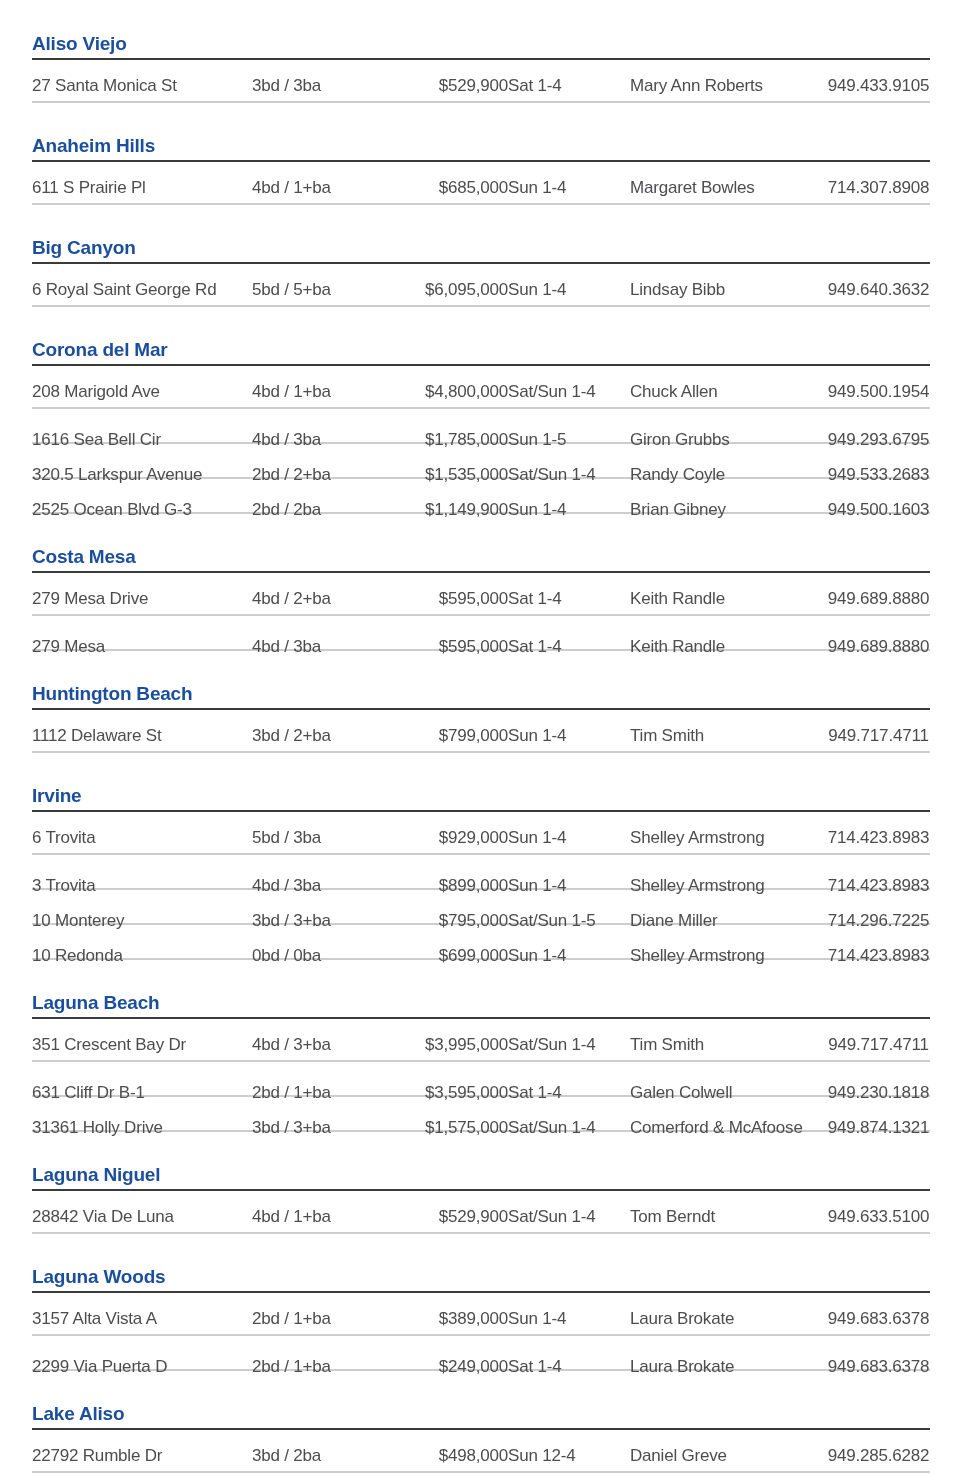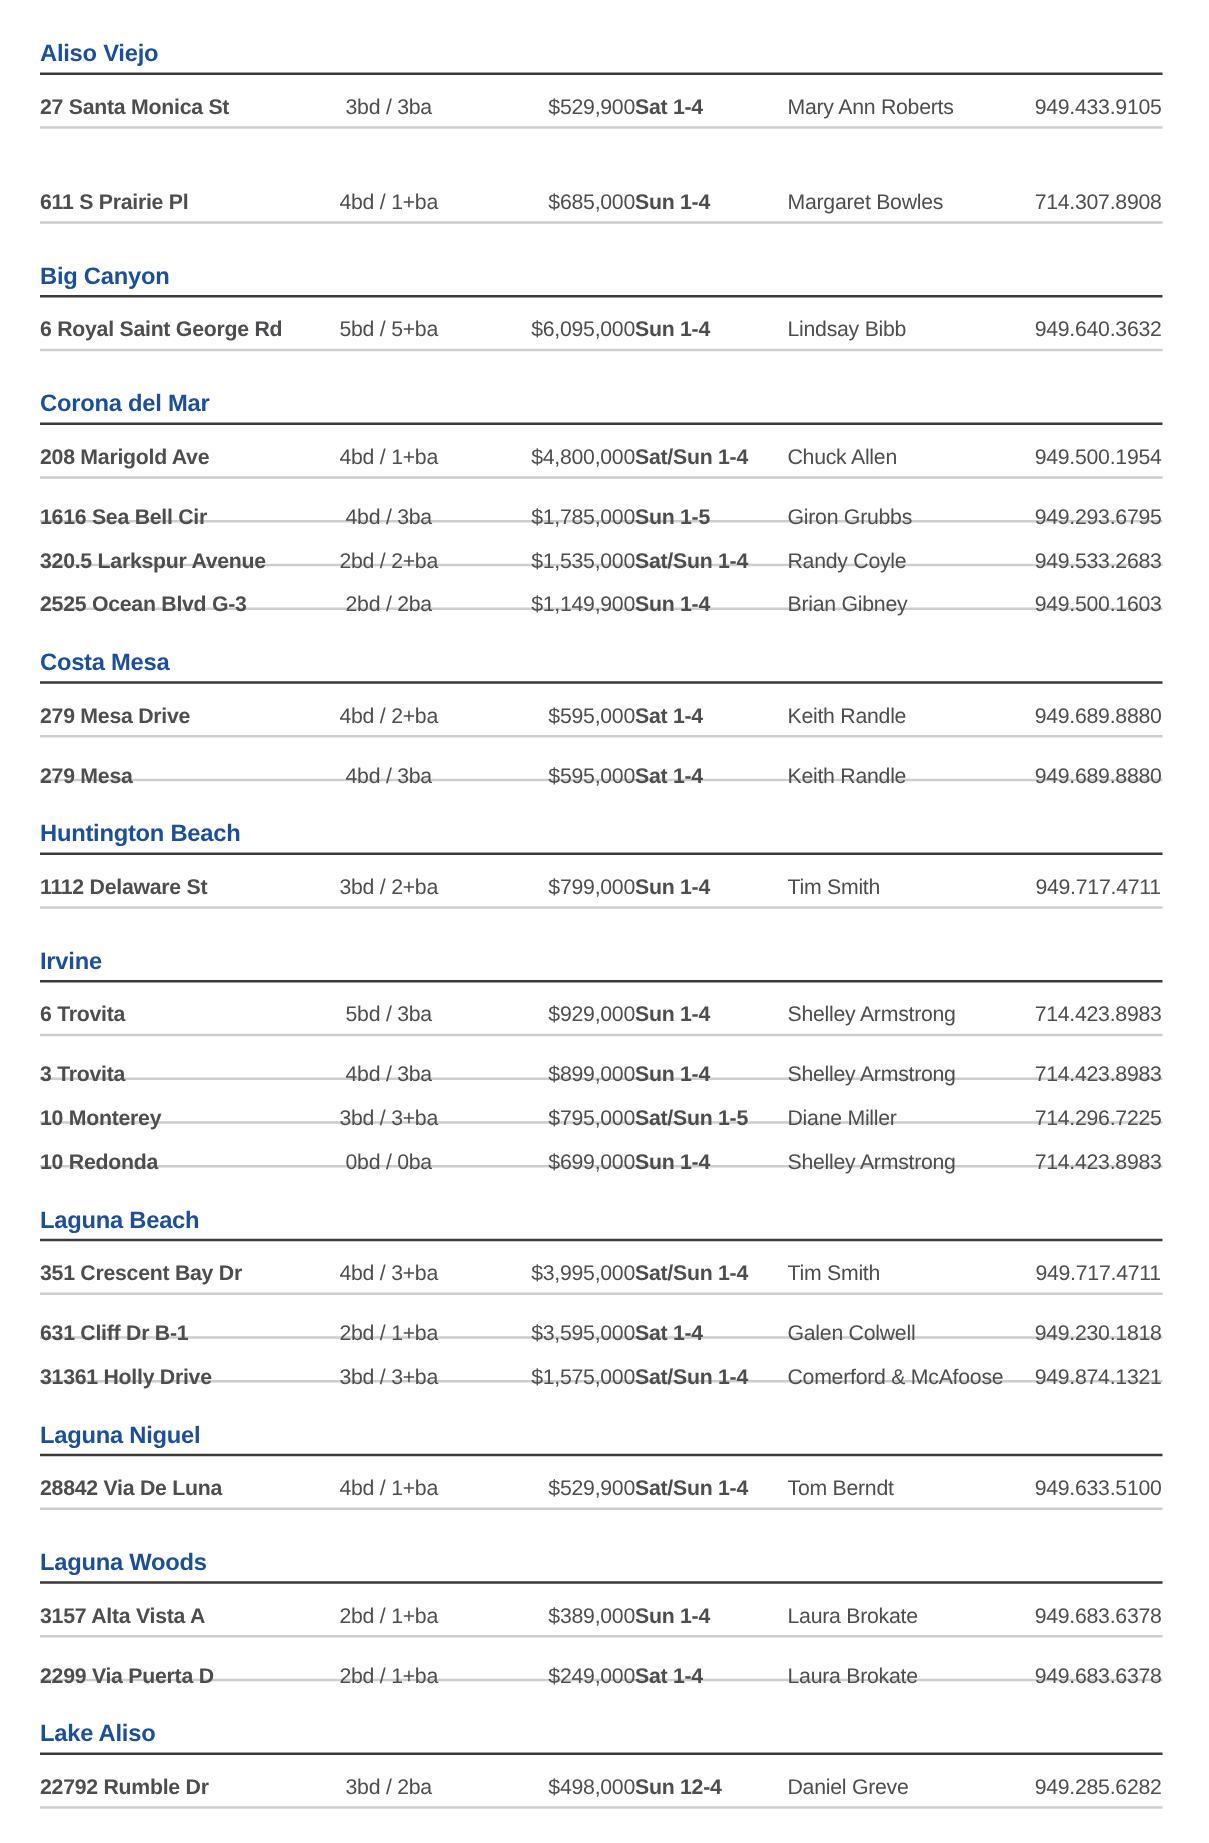--- a/index.html
+++ b/index.html
@@ -42,24 +42,24 @@
     line-height: 19px;
     letter-spacing: -0.2px;
     color: var(--row-text-color, #4d4d4f);
     white-space: nowrap;
   }
   .rows .row:first-child {
     height: 43px;
     padding-top: 16px;
   }
   .cell { display: block; overflow: visible; }
-  .cell.addr    { width: 220px; font-weight: bold; }
-  .cell.bedbath { width: 118px; text-align: center; }
+  .cell.addr    { width: 220px; }
+  .cell.bedbath { width: 118px; }
   .cell.price   { width: 138px; text-align: right; }
-  .cell.time    { width: 122px; font-weight: bold; }
+  .cell.time    { width: 122px; }
   .cell.agent   { flex: 1 1 auto; }
   .cell.phone   { width: 125px; text-align: center; margin-right: -11px; }
 </style>
 </head>
 <body>
 
 <main class="page" id="list-root">
   <section class="city-section">
     <h2 class="city-heading">Aliso Viejo</h2>
     <div class="rows">
@@ -68,20 +68,21 @@
     <span class="cell bedbath">3bd / 3ba</span>
     <span class="cell price">$529,900</span>
     <span class="cell time">Sat 1-4</span>
     <span class="cell agent">Mary Ann Roberts</span>
     <span class="cell phone">949.433.9105</span>
   </div>
 </div>
   </section>
 
   <section class="city-section">
+    <h2 class="city-heading">Anaheim Hills</h2>
     <div class="rows">
   <div class="row">
     <span class="cell addr">611 S Prairie Pl</span>
     <span class="cell bedbath">4bd / 1+ba</span>
     <span class="cell price">$685,000</span>
     <span class="cell time">Sun 1-4</span>
     <span class="cell agent">Margaret Bowles</span>
     <span class="cell phone">714.307.8908</span>
   </div>
 </div>

